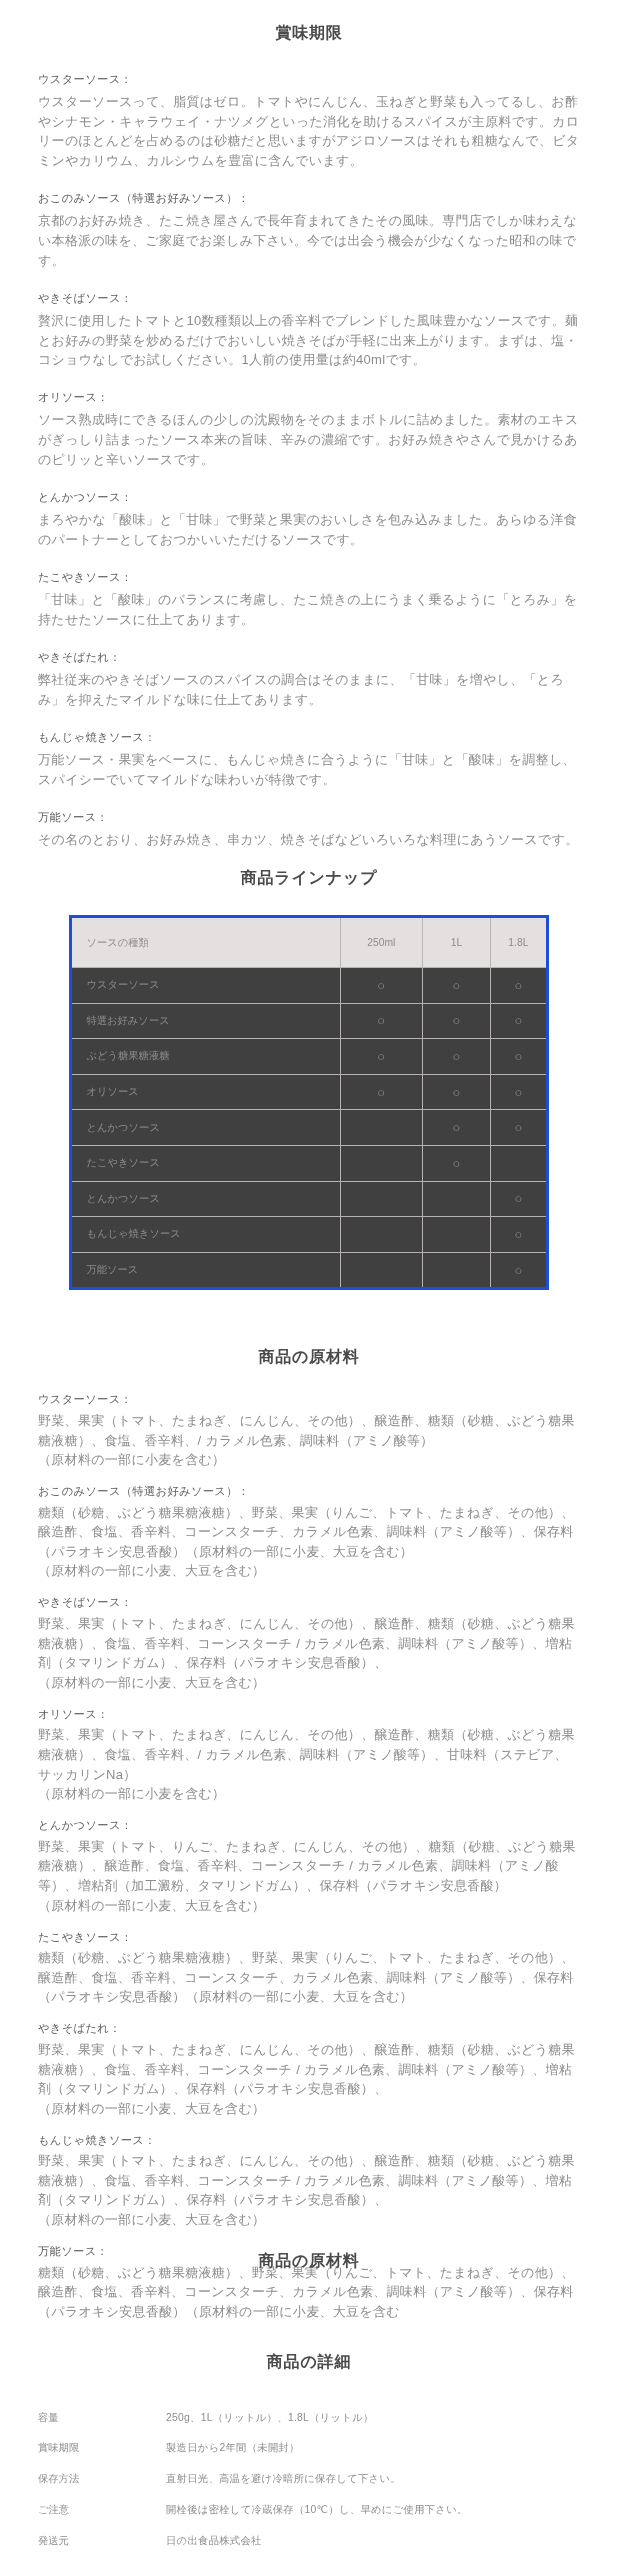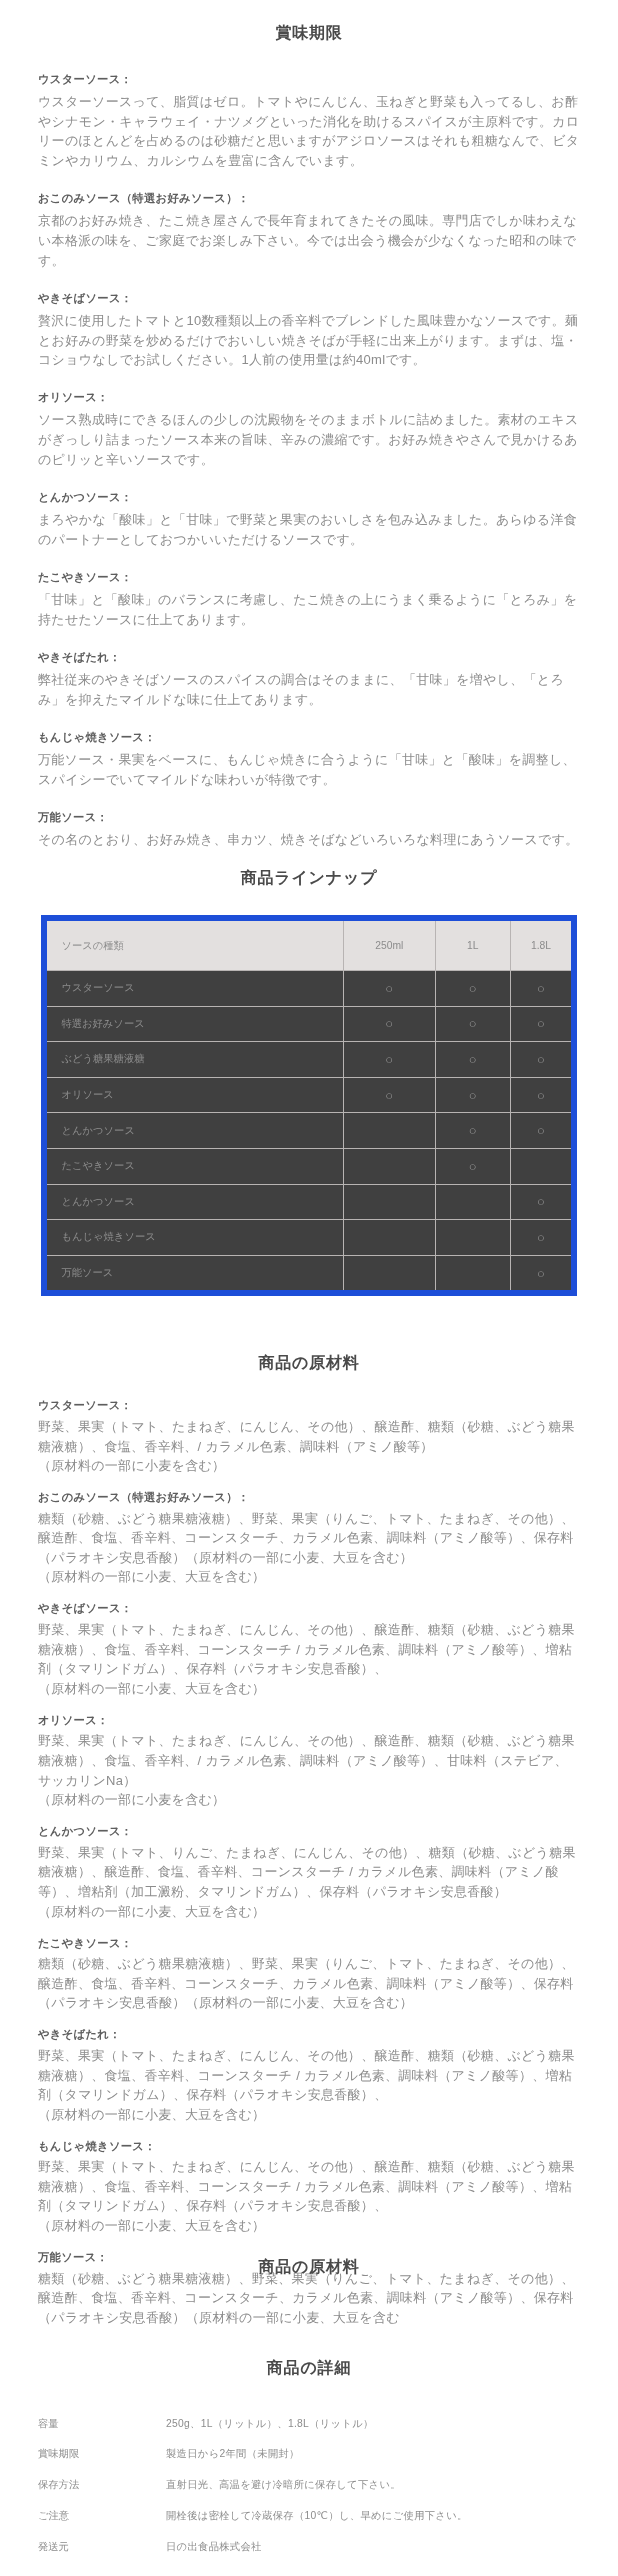--- a/index.html
+++ b/index.html
@@ -9,34 +9,34 @@
     color:#8c8c8c;
   }
   .container{width:542px;margin:0 auto;padding-top:23px;}
   h2.section-title{
     font-family:"Liberation Serif","DejaVu Serif",serif;
     font-size:16px;font-weight:600;color:#4a4a4a;
     text-align:center;letter-spacing:0.8px;margin:0 0 28px 0;
   }
   
   .item h3{
-    font-size:11.3px;font-weight:bold;color:#5e5e5e;
+    font-size:11.3px;font-weight:normal;color:#5e5e5e;
     margin:20.6px 0 5.2px 0;letter-spacing:0.3px;
   }
   .features .item:first-of-type h3{margin-top:7.2px;}
   .item p{
     font-size:13px;line-height:19.6px;margin:0;
     white-space:pre-line;letter-spacing:0.3px;color:#8c8c8c;
   }
   
   .lineup{margin-top:18.5px;}
   .lineup h2.section-title{margin-bottom:26px;}
   table.lineup-table{
-    width:536px;margin:0 auto;border-collapse:collapse;
-    border:6px solid #1d4ed8;font-size:10.3px;color:#8c8c8c;
+    width:480px;margin:0 auto;border-collapse:collapse;
+    border:3px solid #1d4ed8;font-size:10.3px;color:#8c8c8c;
   }
   table.lineup-table th, table.lineup-table td{
     border-left:0.5px solid #b8b4b3;border-right:0.5px solid #b8b4b3;
     font-weight:normal;
   }
   table.lineup-table thead th{
     background:#e3e0df;padding:17.5px 5.2px;text-align:center;
   }
   table.lineup-table th.col-type, table.lineup-table td.col-type{
     text-align:left;padding-left:14.4px;

